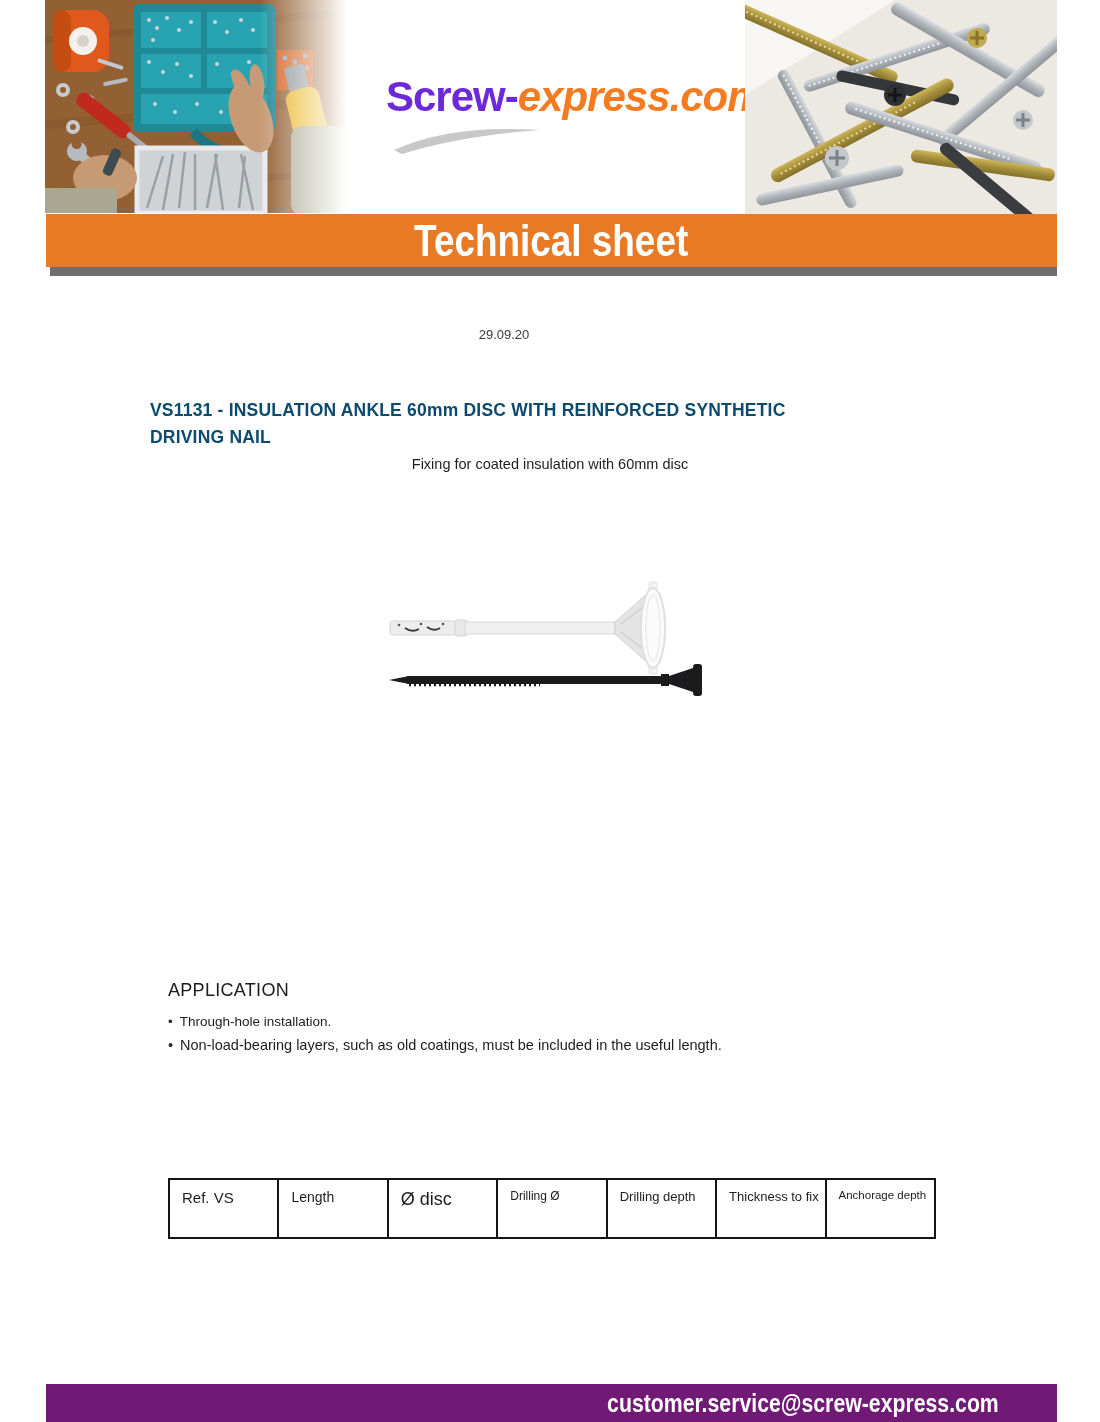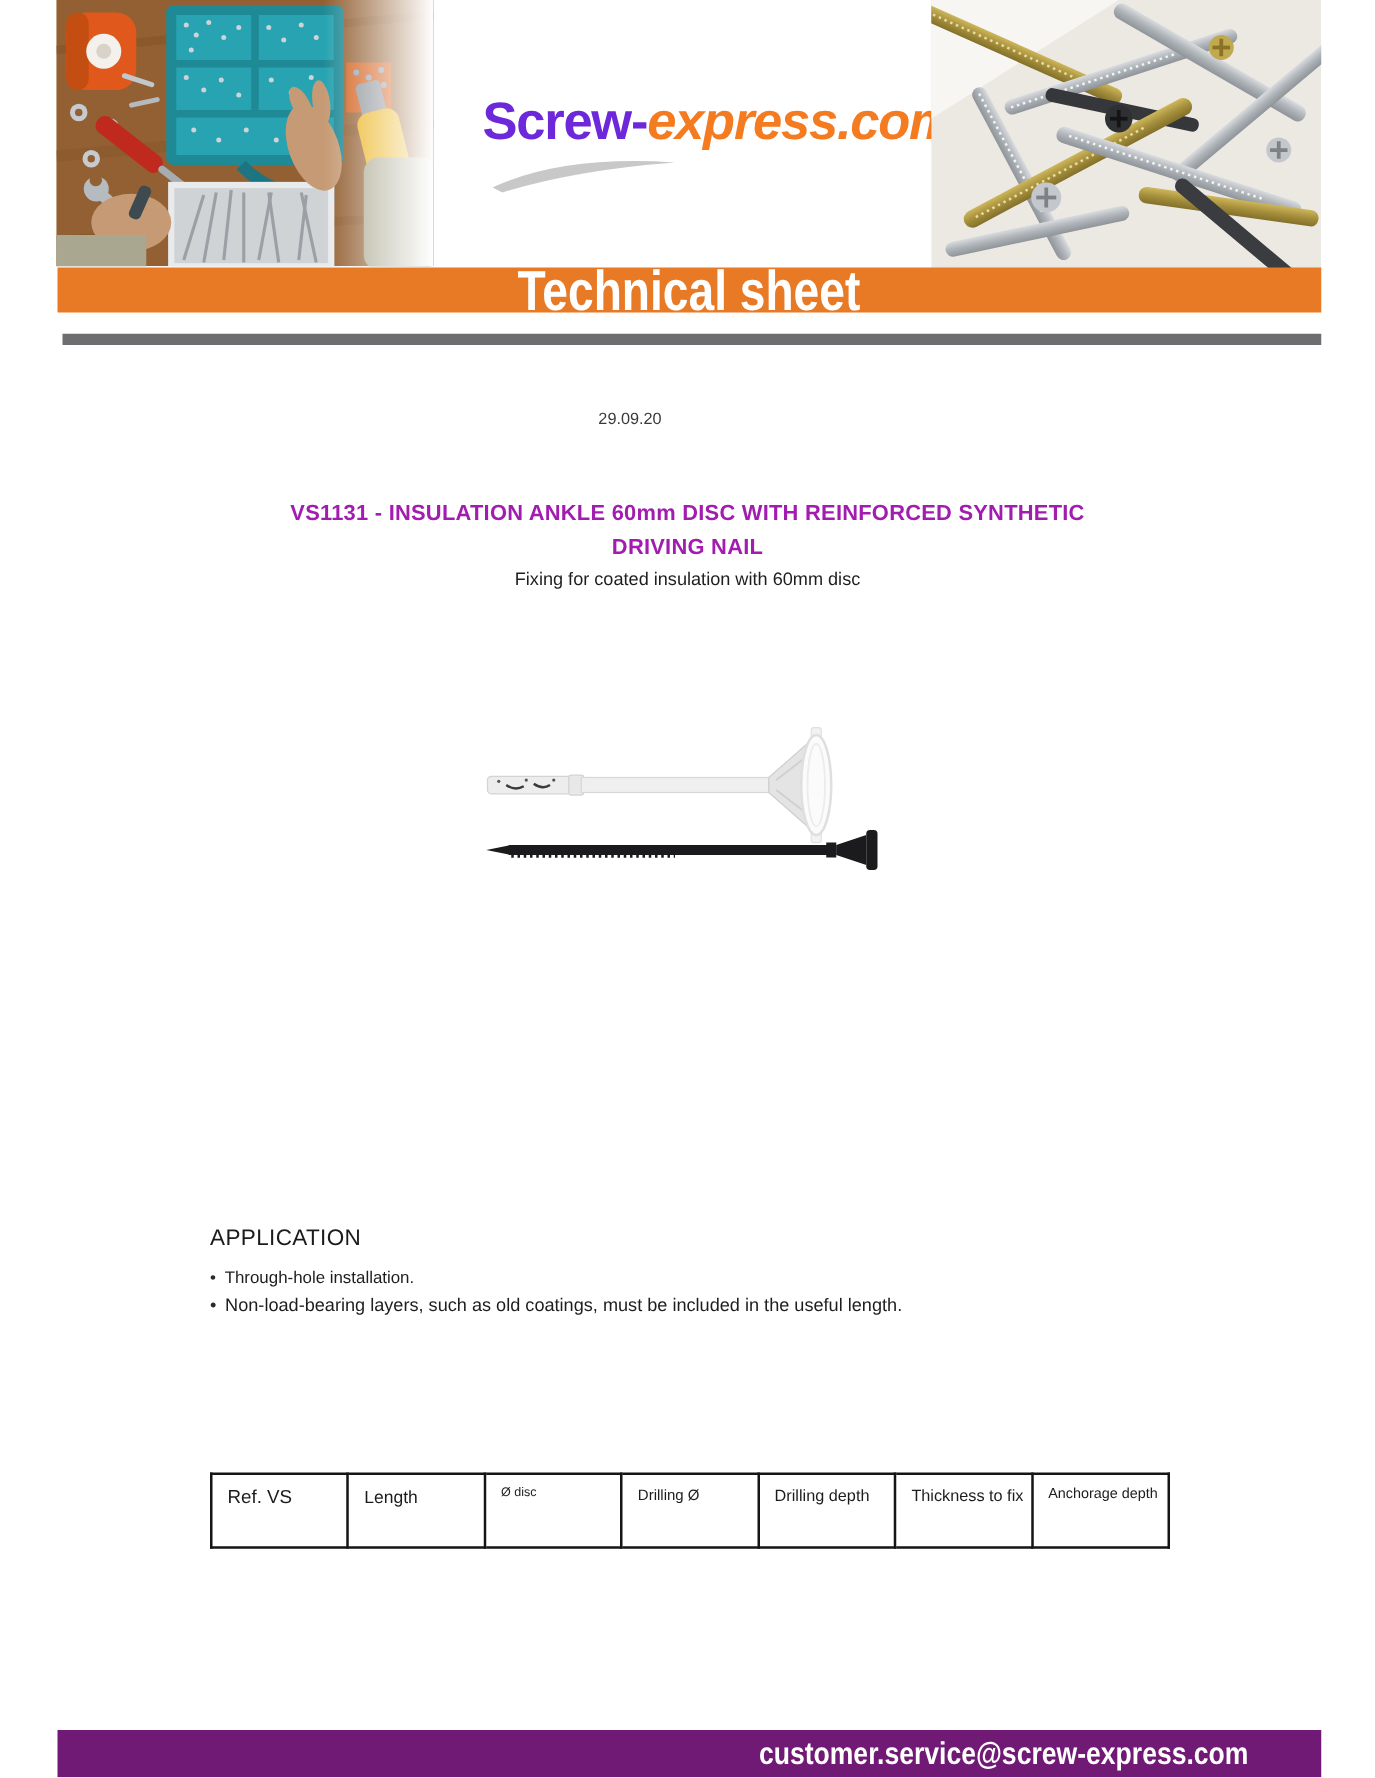--- a/index.html
+++ b/index.html
@@ -10,31 +10,31 @@
   .photo-left{position:absolute;left:45px;top:0;width:302px;height:213px;}
   .photo-right{position:absolute;left:745px;top:0;width:312px;height:215px;}
   .photo-left svg,.photo-right svg,.product svg{display:block;width:100%;height:100%;}
 
   .logo-wrap{position:absolute;left:386px;top:74px;width:360px;height:50px;white-space:nowrap;}
   .logo-text{font-size:42px;font-weight:bold;letter-spacing:-1px;line-height:46px;}
   .logo-p1{color:#6d28d9;}
   .logo-p2{color:#F47B20;font-style:italic;}
   .logo-swoosh{position:absolute;left:390px;top:120px;width:152px;height:36px;}
 
-  .banner{position:absolute;left:46px;top:214px;width:1011px;height:36px;background:#E87A25;
+  .banner{position:absolute;left:46px;top:214px;width:1011px;height:53px;background:#E87A25;
           display:flex;align-items:center;justify-content:center;}
   .banner-title{color:#ffffff;font-weight:bold;font-size:45px;line-height:53px;
                 transform:scaleX(0.82);white-space:nowrap;}
   .banner-underline{position:absolute;left:50px;top:267px;width:1007px;height:9px;background:#6E6E70;}
 
   
   .date{position:absolute;left:404px;top:327px;width:200px;text-align:center;
         font-size:13px;color:#3A3A3A;}
-  .doc-title{position:absolute;left:150px;top:397px;width:800px;text-align:center;
-             color:#a21caf;font-size:17.5px;font-weight:600;letter-spacing:0.2px;}
+  .doc-title{position:absolute;left:150px;top:397px;width:800px;
+             color:#0c4a6e;font-size:17.5px;font-weight:600;letter-spacing:0.2px;}
   .doc-title .line{line-height:27px;}
   .subtitle{position:absolute;left:150px;top:456px;width:800px;text-align:center;
             font-size:14.5px;color:#1E1E1E;}
 
   
   .product{position:absolute;left:375px;top:568px;width:350px;height:145px;}
 
   
   .benefits{position:absolute;left:168px;top:830px;width:820px;}
   .application{position:absolute;left:168px;top:980px;width:820px;}
@@ -44,21 +44,21 @@
   .sz-lg{font-size:15.5px;line-height:25px;}
   .sz-md{font-size:14.5px;line-height:24px;}
   .sz-sm{font-size:13px;line-height:22px;}
   .sz-sm2{font-size:13.5px;line-height:23px;}
   .bullet{margin-right:7px;color:#2A2A2A;}
 
   
   .spec-table{position:absolute;left:168px;top:1178px;width:768px;border-collapse:collapse;table-layout:fixed;}
   .spec-table td{border:2px solid #151515;height:48px;vertical-align:top;
                  padding:9px 4px 0 12px;color:#1C1C1C;background:#ffffff;overflow:hidden;}
-  .f0{font-size:15px;} .f1{font-size:14px;} .f2{font-size:10px;} .f3{font-size:12px;}
+  .f0{font-size:15px;} .f1{font-size:14px;} .f2{font-size:18px;} .f3{font-size:12px;}
   .f4{font-size:13px;} .f5{font-size:13px;} .f6{font-size:11.5px;}
 
   
   .footer{position:absolute;left:46px;top:1384px;width:1011px;height:38px;background:#701a75;}
   .footer-email{position:absolute;right:58px;top:0;line-height:38px;color:#ffffff;
                 font-weight:bold;font-size:25px;transform:scaleX(0.85);transform-origin:100% 50%;
                 white-space:nowrap;}
 </style>
 </head>
 <body>

